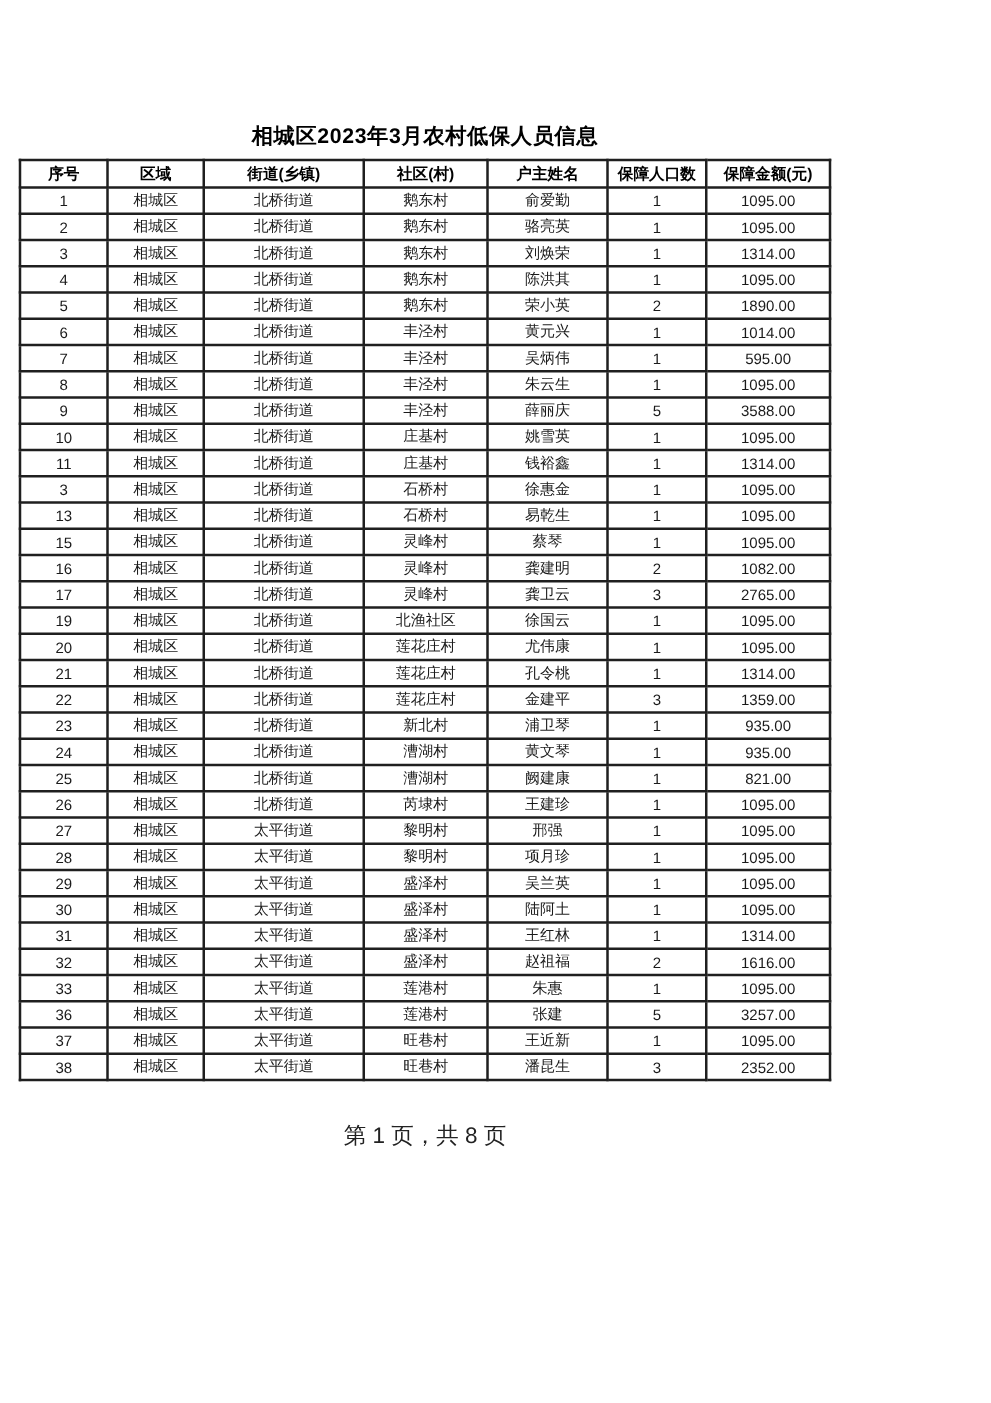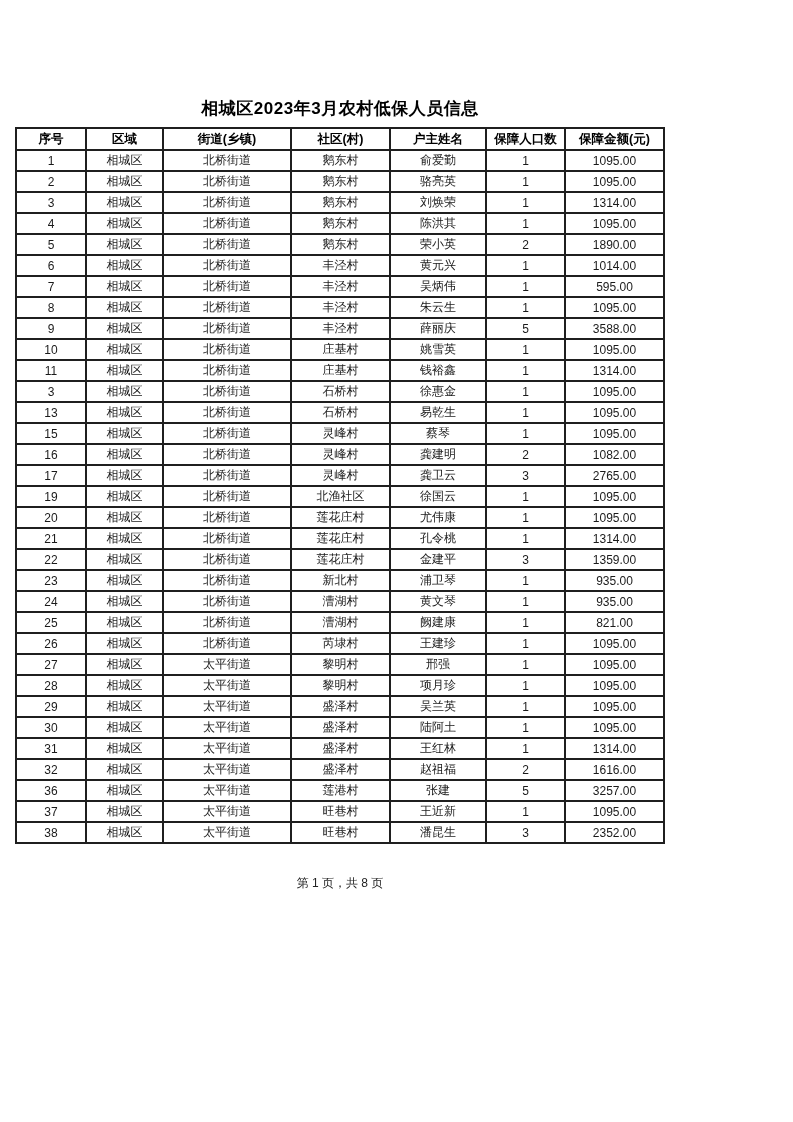--- a/index.html
+++ b/index.html
@@ -52,21 +52,21 @@
   }
   table.welfare td {
     height: 19px;
     font-size: 12px;
     font-weight: normal;
     color: #1a1a1a;
   }
   .page-footer {
     margin-top: 31px;
     text-align: center;
-    font-size: 12px;
+    font-size: 18px;
     color: #222222;
   }
 </style>
 </head>
 <body>
 
 <div class="page">
 
   <h1 class="doc-title">相城区2023年3月农村低保人员信息</h1>
 
@@ -356,20 +356,29 @@
         <tr>
           <td>32</td>
           <td>相城区</td>
           <td>太平街道</td>
           <td>盛泽村</td>
           <td>赵祖福</td>
           <td>2</td>
           <td>1616.00</td>
         </tr>
         <tr>
+          <td>33</td>
+          <td>相城区</td>
+          <td>太平街道</td>
+          <td>莲港村</td>
+          <td>朱惠</td>
+          <td>1</td>
+          <td>1095.00</td>
+        </tr>
+        <tr>
           <td>36</td>
           <td>相城区</td>
           <td>太平街道</td>
           <td>莲港村</td>
           <td>张建</td>
           <td>5</td>
           <td>3257.00</td>
         </tr>
         <tr>
           <td>37</td>

